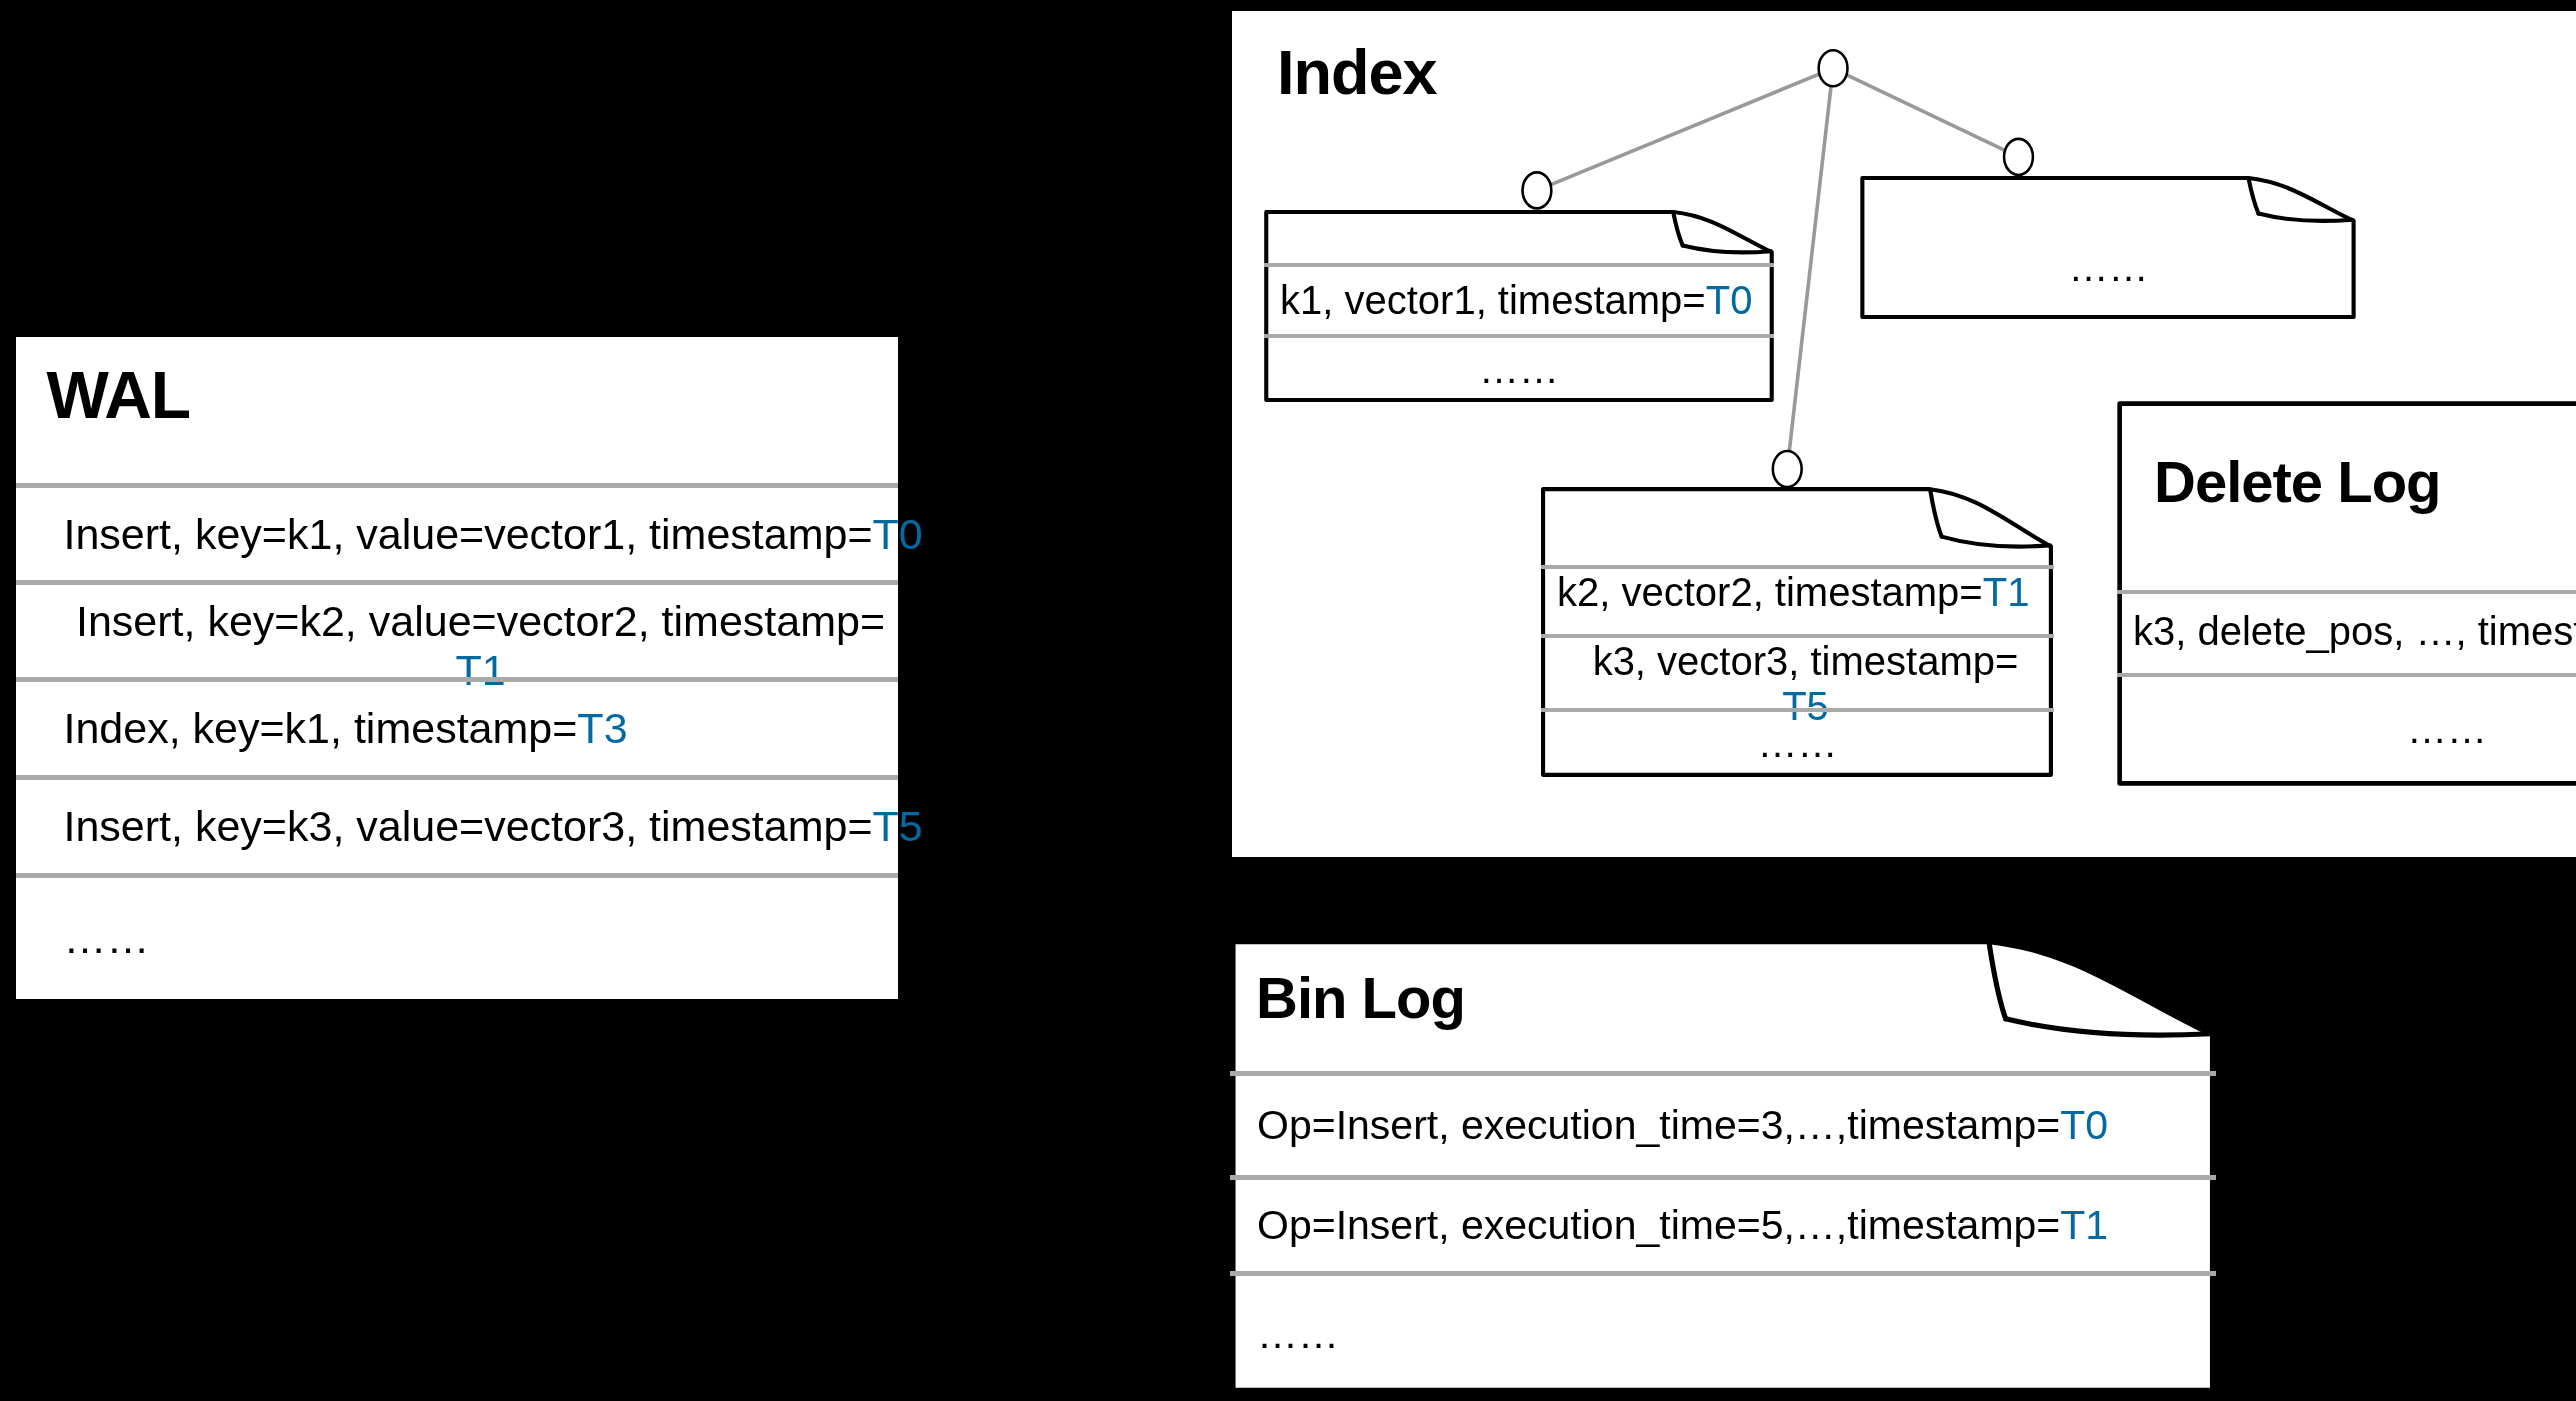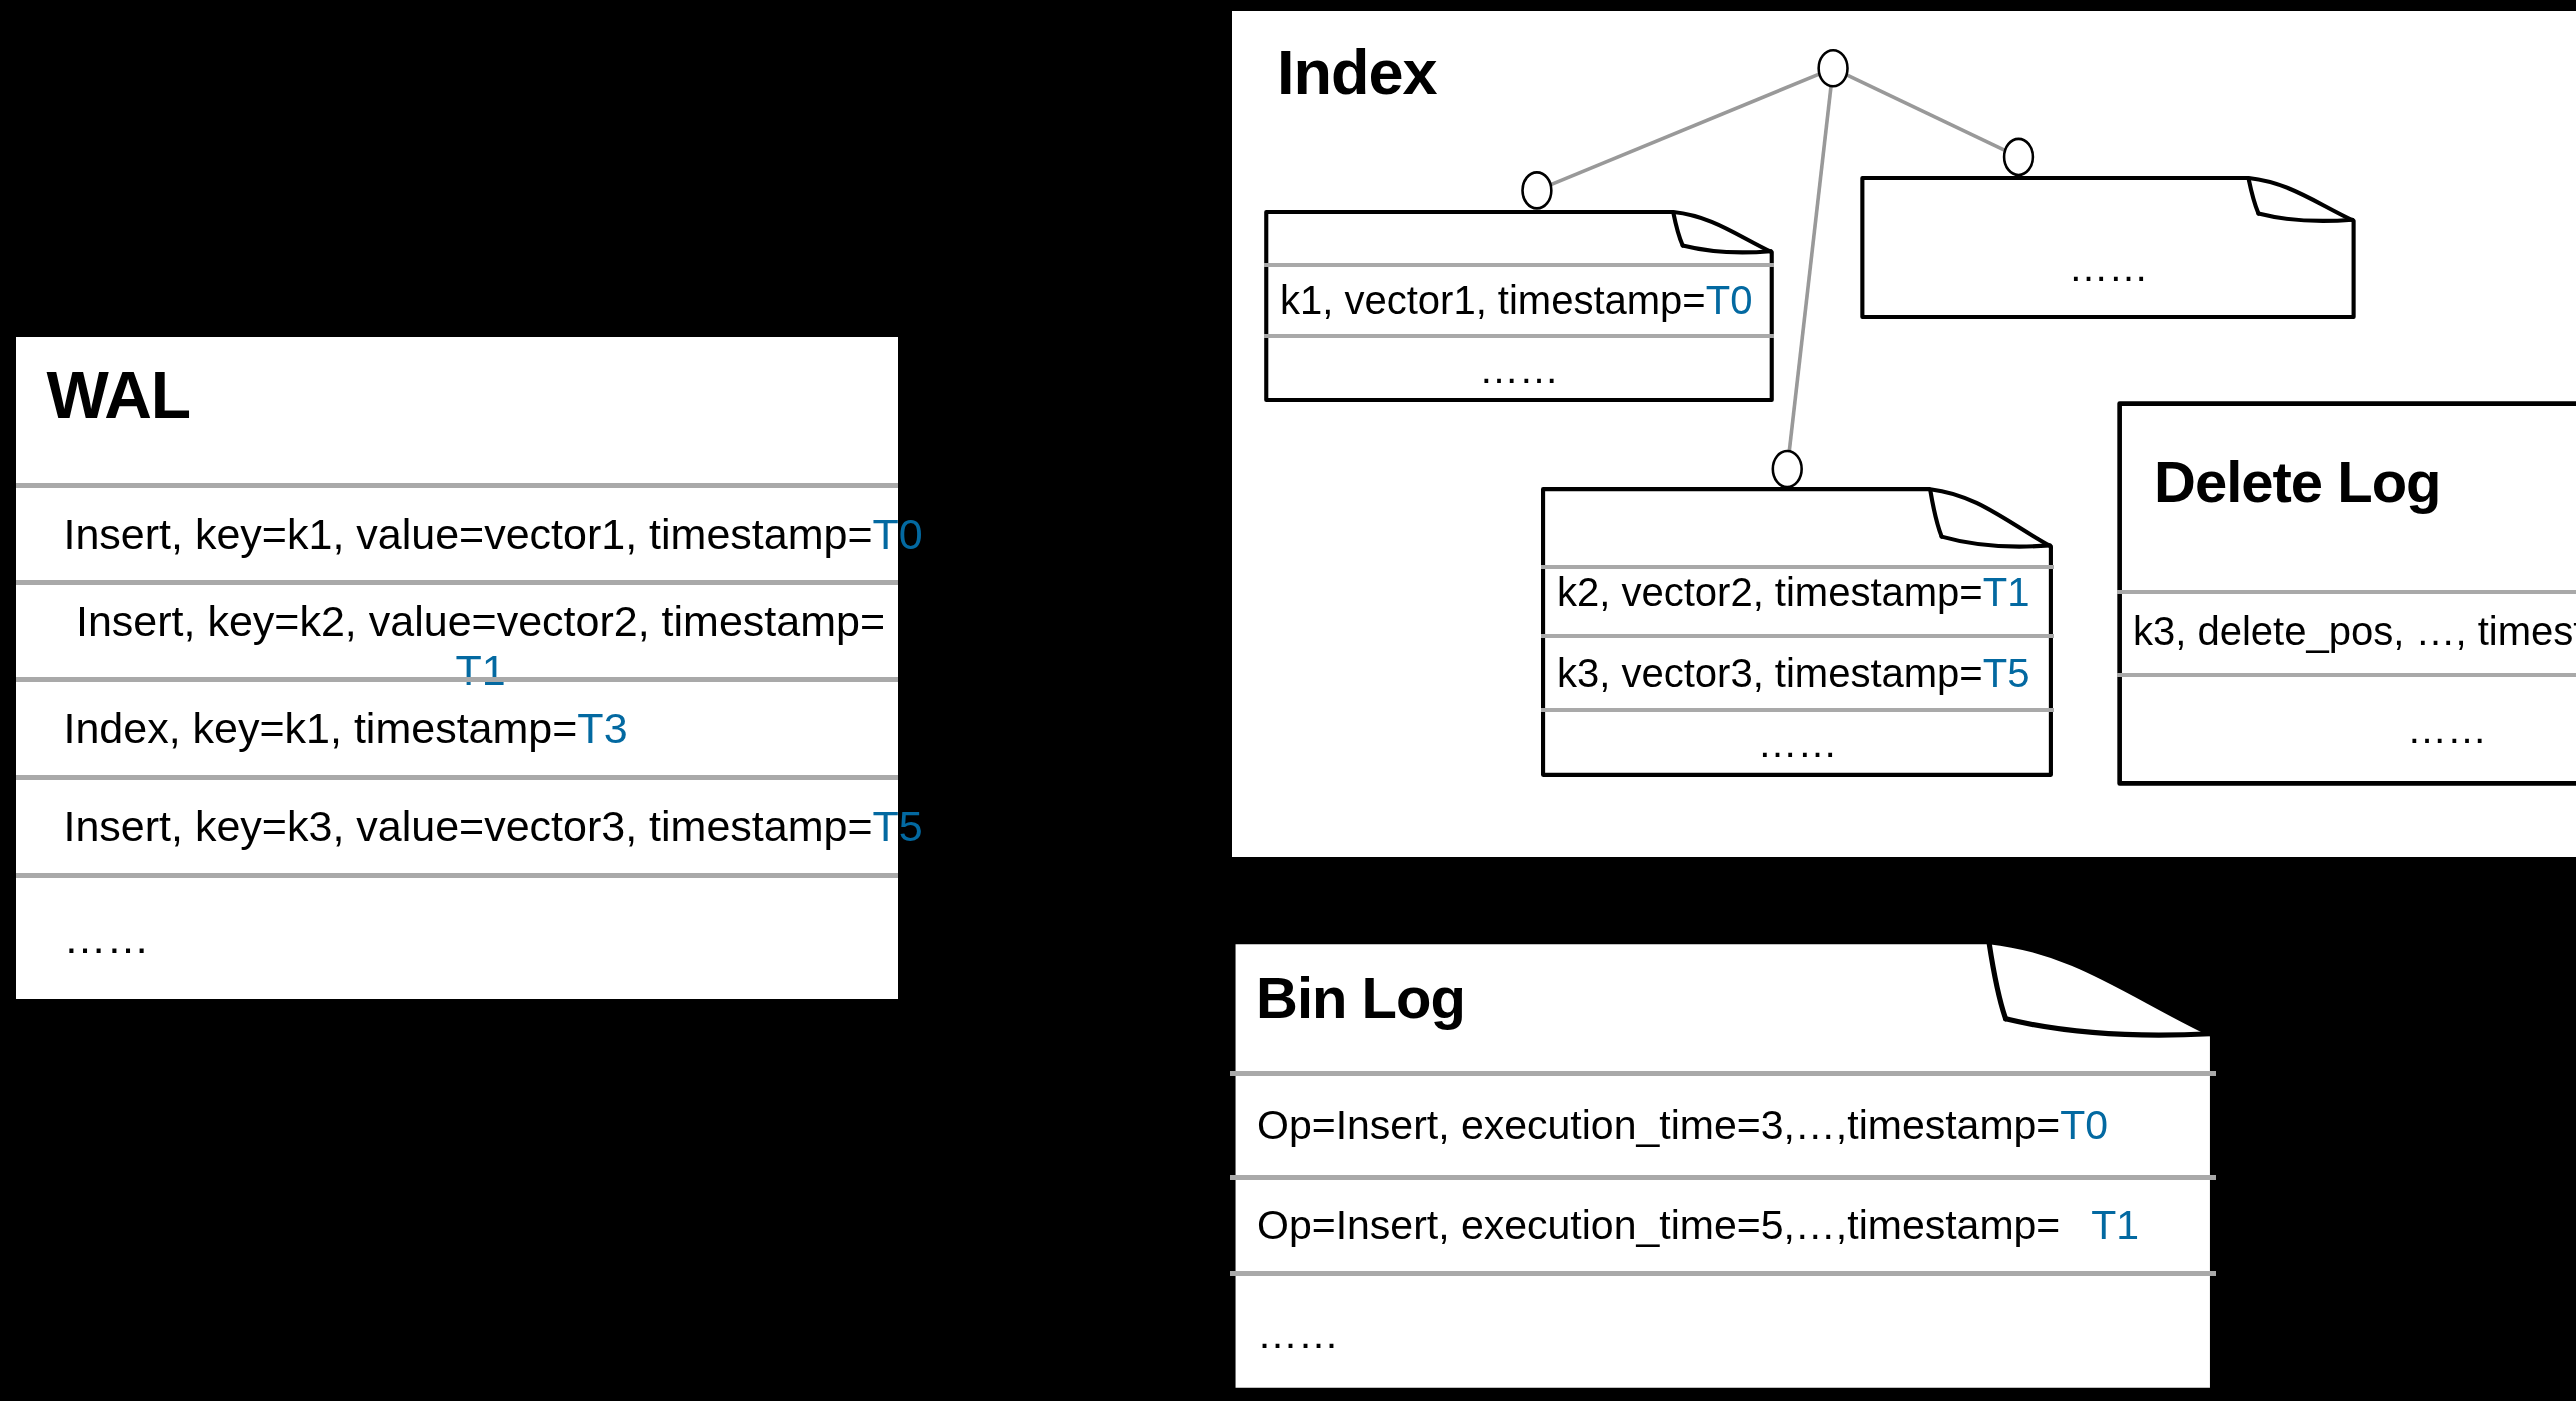--- a/index.html
+++ b/index.html
@@ -115,21 +115,21 @@
         <path d="M 755 6 Q 765 65 777 96" fill="none" stroke="#000000" stroke-width="8" stroke-linecap="round"></path>
         <path d="M 777 96 Q 868 122 987 113" fill="none" stroke="#000000" stroke-width="8" stroke-linecap="round"></path>
       </svg>
       <div class="content">
         <div class="divider" style="top:78px;"></div>
         <div class="row doc-row" style="top:82px;height:47px;align-items:center;">
           <span class="t">k2, vector2, timestamp=</span>
             <span class="ts">T1</span>
         </div>
         <div class="divider" style="top:147px;"></div>
-        <div class="row doc-row" style="top:152px;height:69px;">
+        <div class="row doc-row" style="top:152px;height:69px;flex-direction:column;">
           <span class="t">k3, vector3, timestamp=</span>
             <span class="ts">T5</span>
         </div>
         <div class="divider" style="top:221px;"></div>
         <div class="row doc-row center" style="top:226px;height:62px;padding-left:0;">
           <span class="t">……</span>
             <span class="ts"></span>
         </div>
       </div>
     </div>
@@ -162,21 +162,21 @@
       <path d="M 1506 155 Q 1676 196 1904 184" fill="none" stroke="#000000" stroke-width="10" stroke-linecap="round"></path>
     </svg>
     <div class="content">
       <div class="title" style="left:26px;top:30px;font-size:58px;">Bin Log</div>
       <div class="divider" style="top:132px;"></div>
       <div class="row biglog-row" style="top:137px;height:99px;">
         <span class="t">Op=Insert, execution_time=3,…,timestamp=</span>
           <span class="ts">T0</span>
       </div>
       <div class="divider" style="top:236px;"></div>
-      <div class="row biglog-row" style="top:241px;height:91px;gap:31px;">
+      <div class="row biglog-row" style="top:241px;height:91px;">
         <span class="t">Op=Insert, execution_time=5,…,timestamp=</span>
           <span class="ts">T1</span>
       </div>
       <div class="divider" style="top:332px;"></div>
       <div class="row biglog-row" style="top:337px;height:117px;">
         <span class="t">……</span>
           <span class="ts"></span>
       </div>
     </div>
   </div>

